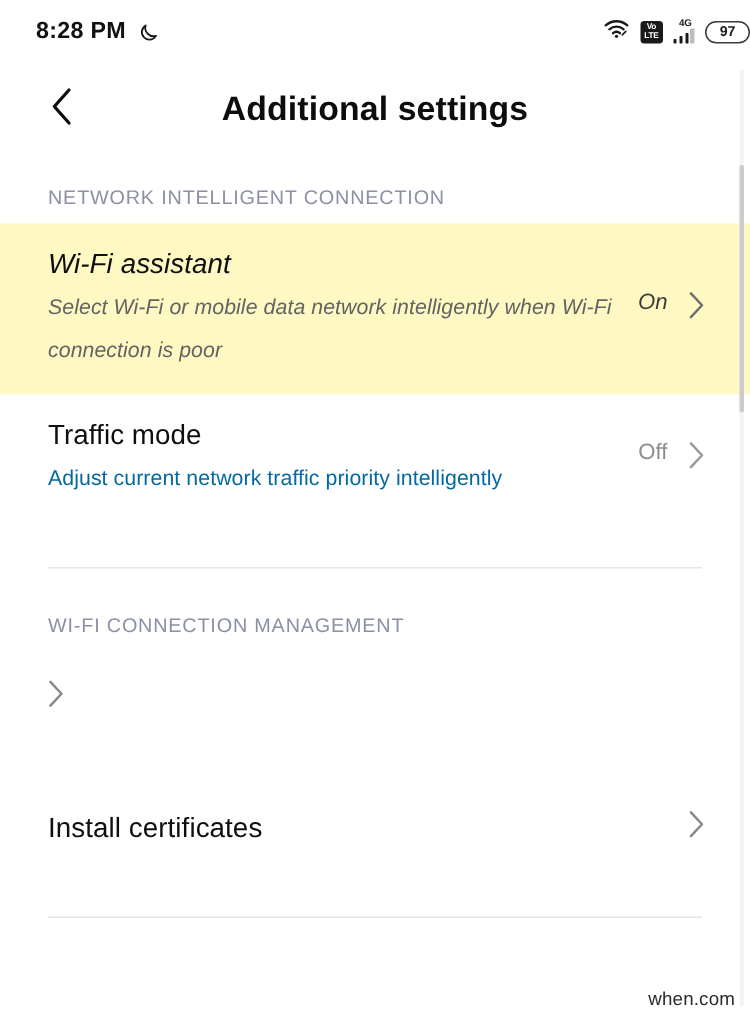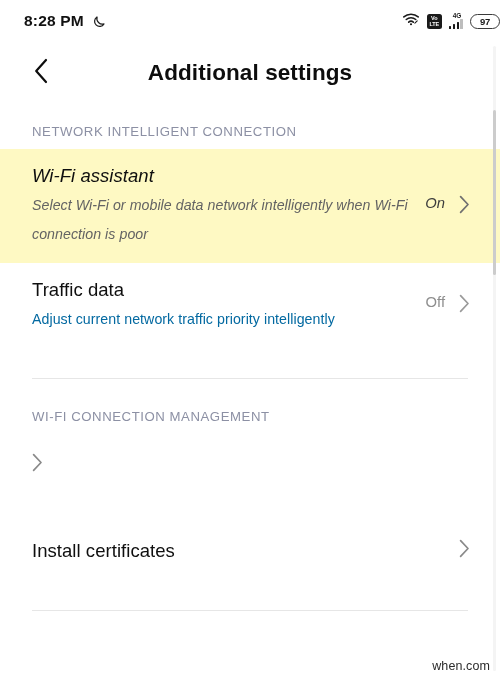--- a/index.html
+++ b/index.html
@@ -288,21 +288,21 @@
       <span class="chev">
         <svg width="11" height="19" viewBox="0 0 11 19">
           <path d="M1.6 1.6L9 9.5l-7.4 7.9" fill="none" stroke="#707070" stroke-width="1.7" stroke-linecap="round" stroke-linejoin="round"></path>
         </svg>
       </span>
     </div>
   </div>
 
   <div class="row">
     <div class="row-texts">
-      <div class="row-title">Traffic data</div>
+      <div class="row-title">Traffic mode</div>
       <div class="row-sub faded">Adjust current network traffic priority intelligently</div>
     </div>
     <div class="row-right">
       <span class="row-value muted">Off</span>
       <span class="chev">
         <svg width="11" height="19" viewBox="0 0 11 19">
           <path d="M1.6 1.6L9 9.5l-7.4 7.9" fill="none" stroke="#9a9a9a" stroke-width="1.7" stroke-linecap="round" stroke-linejoin="round"></path>
         </svg>
       </span>
     </div>

